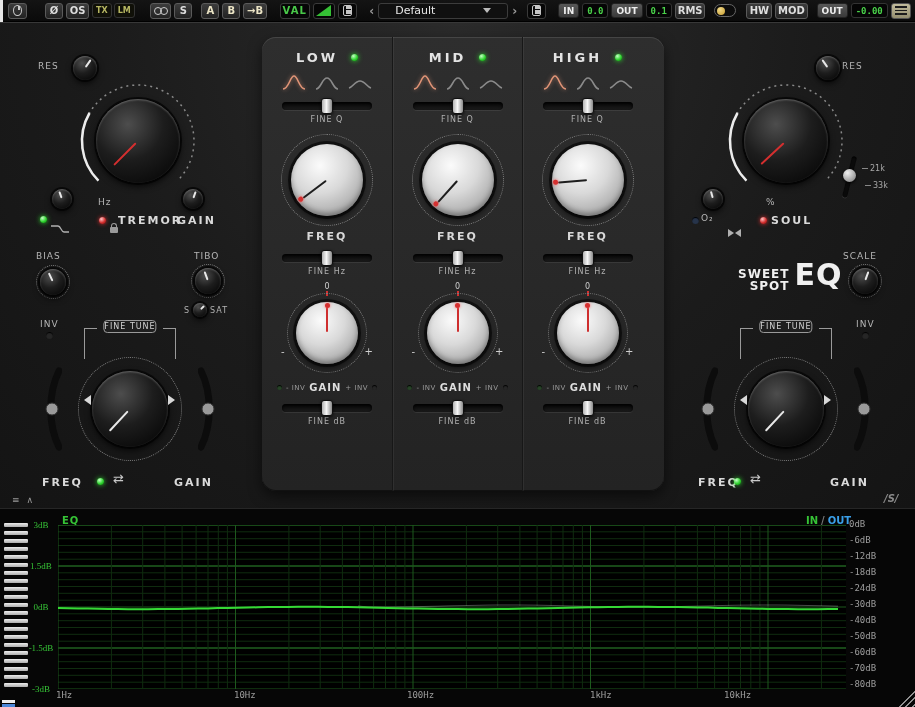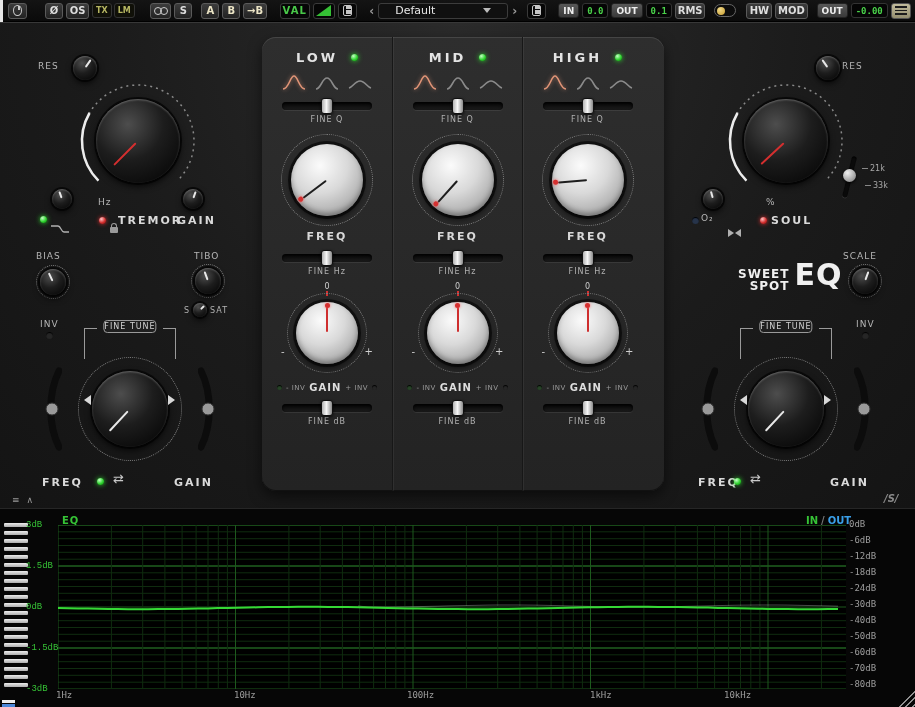--- a/index.html
+++ b/index.html
@@ -122,21 +122,21 @@
 .swap{position:absolute;font-size:13px;color:#c8c8c8}
 .collapse{position:absolute;color:#9a9a9a;font-size:9px;letter-spacing:2px}
 .slogo{position:absolute;font-size:10px;font-style:italic;color:#8a8a8a;font-weight:bold}
 .satrow{position:absolute;display:flex;align-items:center;gap:3px}
 
 
 .graph{position:absolute;left:0;top:508px;width:915px;height:199px;background:#060606;border-top:1px solid #262626}
 #meter{position:absolute;left:4px;top:14px;width:24px}
 .mbar{width:100%;height:4px;margin-bottom:4px;background:linear-gradient(#ececec,#aeaeae);border-radius:1px}
 #plot{position:absolute;left:58px;top:16px;background:#000}
-.ldb{position:absolute;left:26px;width:30px;text-align:left;font-size:9px;color:#36c336;font-family:Liberation Mono, monospace}
+.ldb{position:absolute;left:26px;width:30px;text-align:center;font-size:9px;color:#36c336;font-family:Liberation Serif, serif}
 .rdbcol{position:absolute;left:849px;top:11px;height:169px;display:flex;flex-direction:column;justify-content:space-between}
 .rdbcol span{font-size:9px;color:#9d9d9d;line-height:9px;font-family:"DejaVu Sans Mono",monospace}
 .fhz{position:absolute;top:181px;font-size:9px;color:#9d9d9d;font-family:"DejaVu Sans Mono",monospace}
 .eqtag{position:absolute;left:62px;top:6px;font-size:10px;font-weight:bold;color:#36c336;letter-spacing:1px}
 .inout{position:absolute;left:806px;top:6px;display:flex;gap:3px;font-size:10px;font-weight:bold}
 .inout .i{color:#36c336}.inout .s{color:#777}.inout .o{color:#3a9fe8}
 .mark-w{position:absolute;left:2px;top:191px;width:13px;height:3px;background:#ececec}
 .mark-b{position:absolute;left:2px;top:195px;width:13px;height:3px;background:#4a86d8}
 .resize{position:absolute;right:0;bottom:0;width:20px;height:20px;background:repeating-linear-gradient(135deg,transparent 0 3px,#909090 3px 4.5px);clip-path:polygon(100% 0,100% 100%,0 100%)}
 .slopesvg{position:absolute}

